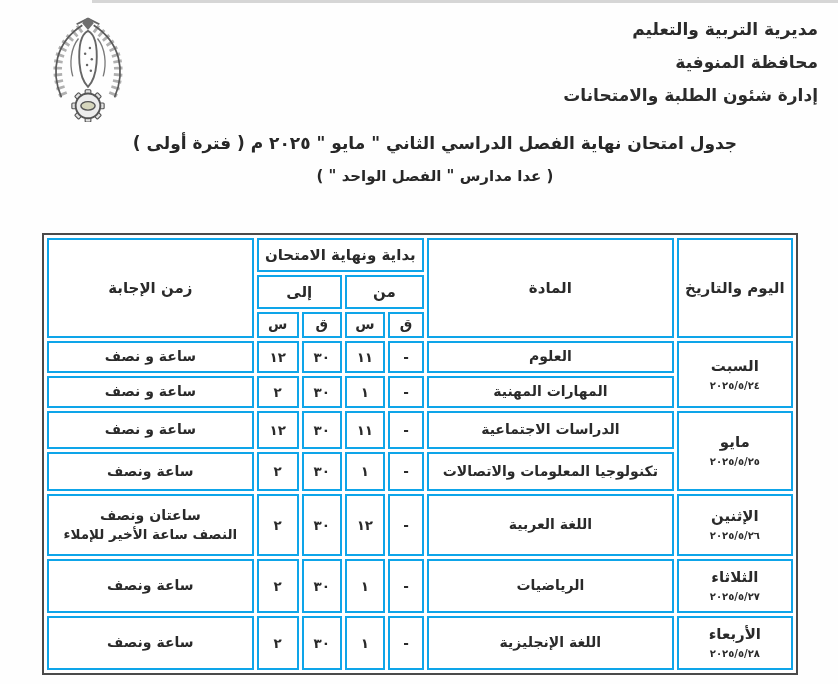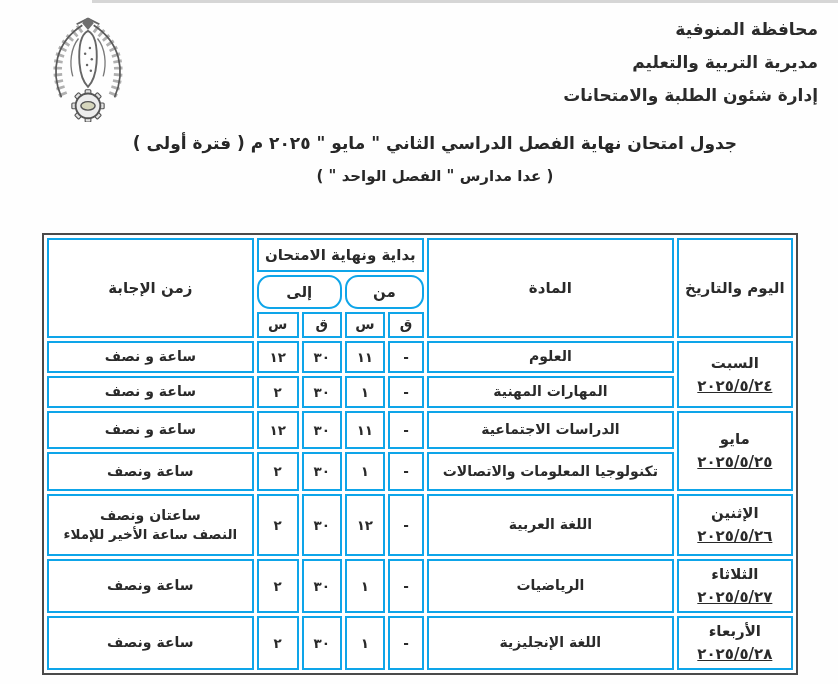--- a/index.html
+++ b/index.html
@@ -48,23 +48,23 @@
     padding:1px 3px;line-height:1.25;
     overflow:hidden;
   }
   .hdr{font-size:15px;}
   .hdr-small{font-size:14px;}
   .subject-cell{font-size:14px;}
   .num-cell{font-size:13.5px;}
   .answer-cell{font-size:14px;}
   .answer-line2{font-size:13.5px;margin-top:2px;}
   .day-name{font-size:15px;}
-  .day-date{font-size:15px;margin-top:4px;letter-spacing:.5px;text-decoration:underline;}
+  .day-date{font-size:10px;margin-top:4px;letter-spacing:.5px;}
   tr.hrow1 td{height:28px;}
-  tr.hrow2 td{height:28px;border-radius:13px;}
+  tr.hrow2 td{height:28px;}
   tr.hrow3 td{height:20px;}
   tr.r1 td{height:26px;}
   tr.r2 td{height:26px;}
   tr.r3 td{height:32px;}
   tr.r4 td{height:33px;}
   tr.r5 td{height:56px;}
   tr.r6 td{height:48px;}
   tr.r7 td{height:48px;}
 </style>
 </head>
@@ -106,22 +106,22 @@
         <rect x="-3" y="-17" width="6" height="6" rx="1" transform="rotate(225)"></rect>
         <rect x="-3" y="-17" width="6" height="6" rx="1" transform="rotate(270)"></rect>
         <rect x="-3" y="-17" width="6" height="6" rx="1" transform="rotate(315)"></rect>
       </g>
       <circle r="13" fill="#ededed" stroke="#555" stroke-width="2"></circle>
       <ellipse rx="7.5" ry="4.5" fill="#d6d6bd" stroke="#555" stroke-width="1.5"></ellipse>
     </g>
   </svg>
 
   <div class="letterhead">
+    <div>مديرية التربية والتعليم</div>
     <div>محافظة المنوفية</div>
-    <div>مديرية التربية والتعليم</div>
     <div>إدارة شئون الطلبة والامتحانات</div>
   </div>
 
   <div class="titleblock">
     <div class="title-l1">جدول امتحان نهاية الفصل الدراسي الثاني " مايو "  ٢٠٢٥ م ( فترة أولى )</div>
     <div class="title-l3">( عدا مدارس " الفصل الواحد " )</div>
   </div>
 
   <table class="schedule" dir="rtl">
     <colgroup>

